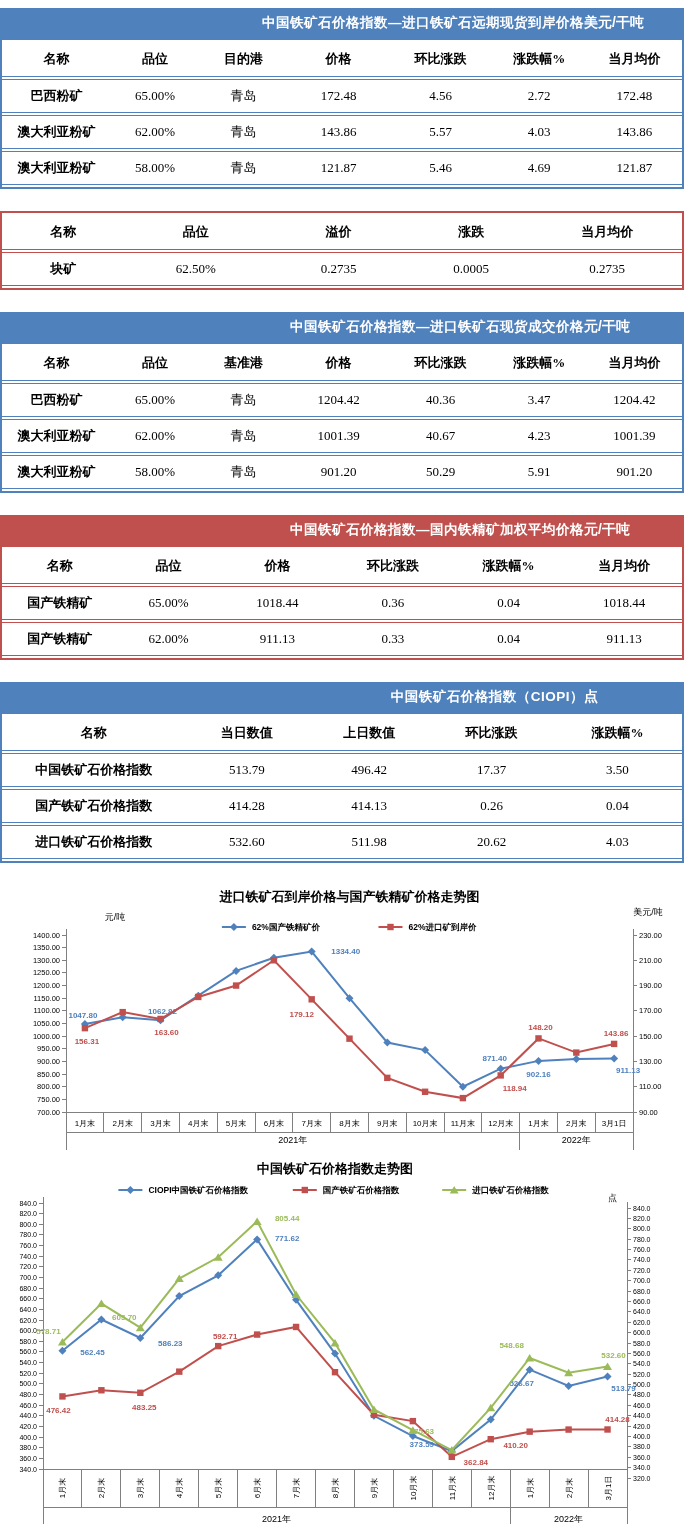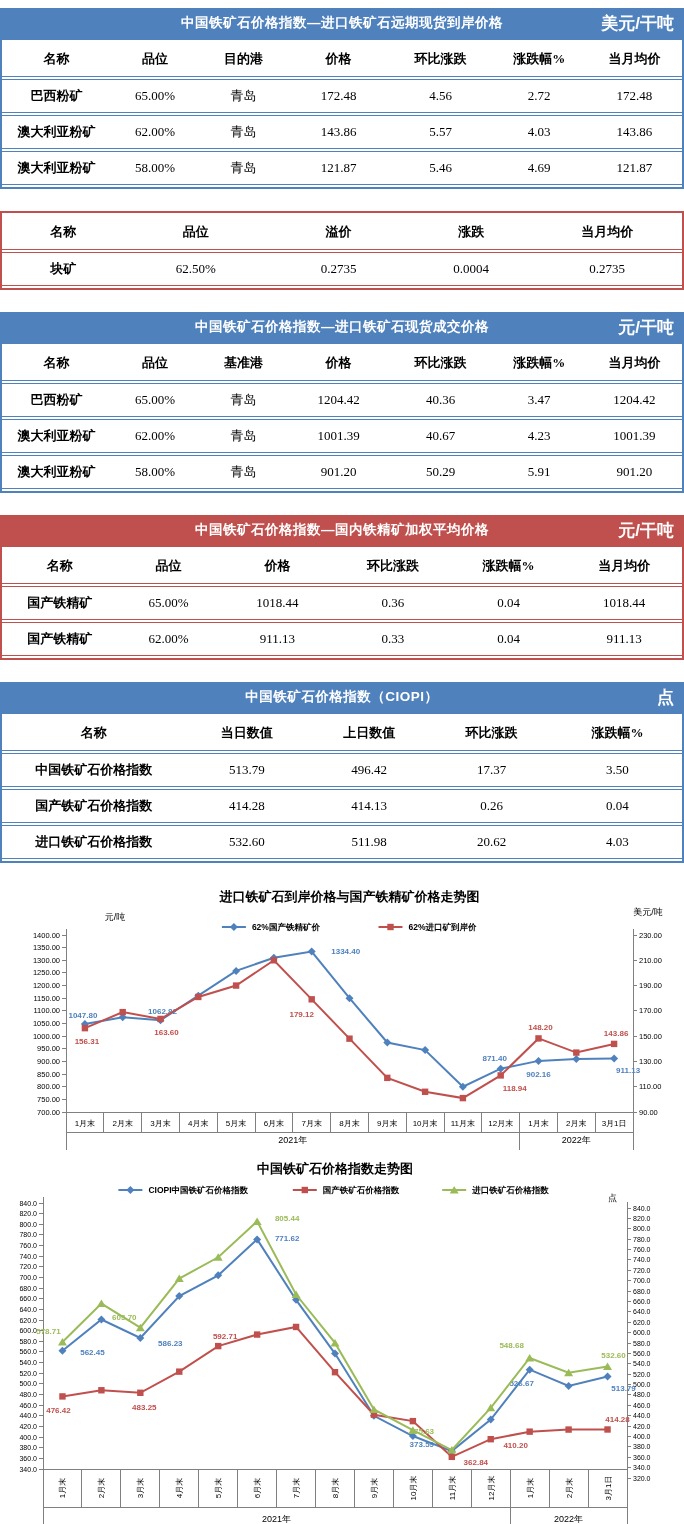--- a/index.html
+++ b/index.html
@@ -2,22 +2,22 @@
 <html><head>
 <meta charset="utf-8">
 <style>
   html,body{margin:0;padding:0;background:#fff;}
   body{width:684px;font-family:"Liberation Sans",sans-serif;}
   .page{padding-top:8px;}
   .table-block{margin:0 0 22px 0;}
   .theme-blue{--c:#4F81BD;}
   .theme-red{--c:#C0504D;}
   .title-bar{background:var(--c);color:#fff;height:30px;display:grid;grid-template-columns:100px 1fr 100px;align-items:center;font-weight:bold;font-size:13.5px;}
-  .tbl-title{grid-column:2;text-align:center;letter-spacing:.5px;white-space:nowrap;}
-  .tbl-unit{grid-column:3;text-align:right;padding-right:10px;font-size:17px;white-space:nowrap;}
+  .tbl-title{grid-column:2;text-align:right;letter-spacing:.5px;white-space:nowrap;}
+  .tbl-unit{grid-column:3;padding-right:10px;font-size:14px;white-space:nowrap;}
   table.data-table{width:100%;border-collapse:separate;border-spacing:0 2px;border:2px solid var(--c);background:#fff;table-layout:fixed;}
   .data-table th{font-size:13px;font-weight:bold;color:#000;padding:8px 10px;border-bottom:1px solid var(--c);font-family:"Liberation Serif",serif;white-space:nowrap;}
   .data-table td{font-size:13px;text-align:center;padding:7px 2px;border-top:1px solid var(--c);border-bottom:1px solid var(--c);font-family:"Liberation Serif",serif;white-space:nowrap;}
   .data-table td.name-cell{font-weight:bold;}
   figure.chart{margin:0;}
   svg text{font-family:"Liberation Sans",sans-serif;}
   .axis-line{shape-rendering:crispEdges;}
 </style>
 </head>
 <body>
@@ -98,21 +98,21 @@
             <th>溢价</th>
             <th>涨跌</th>
             <th>当月均价</th>
           </tr>
         </thead>
         <tbody>
           <tr>
             <td class="name-cell">块矿</td>
             <td>62.50%</td>
             <td>0.2735</td>
-            <td>0.0004</td>
+            <td>0.0005</td>
             <td>0.2735</td>
           </tr>
         </tbody>
       </table>
   </section>
 
   <section class="table-block theme-blue">
     <div class="title-bar">
       <span class="tbl-title">中国铁矿石价格指数—进口铁矿石现货成交价格</span>
       <span class="tbl-unit">元/干吨</span>

